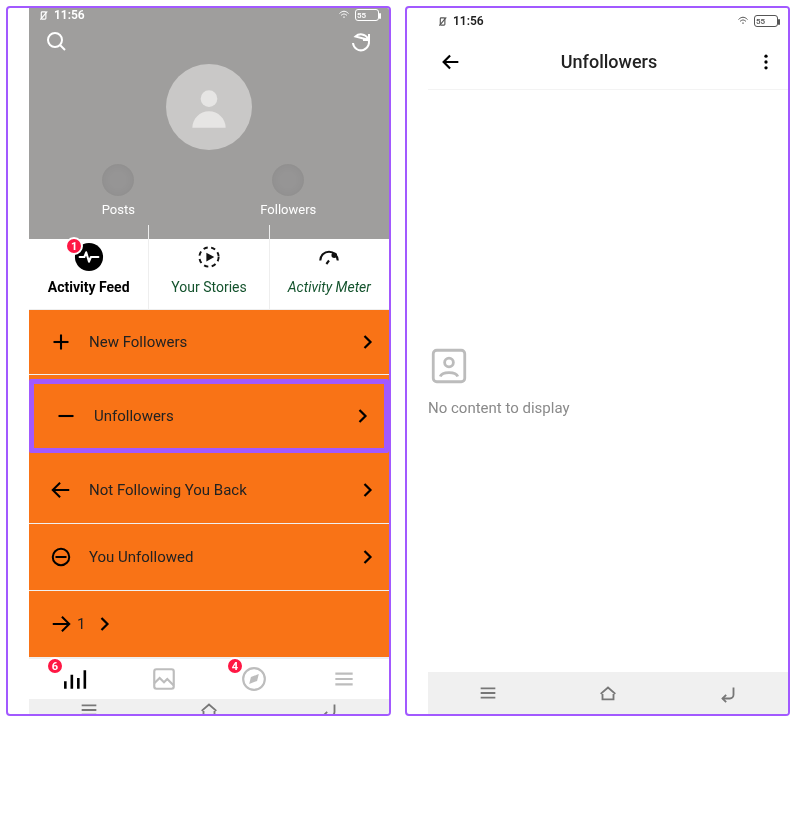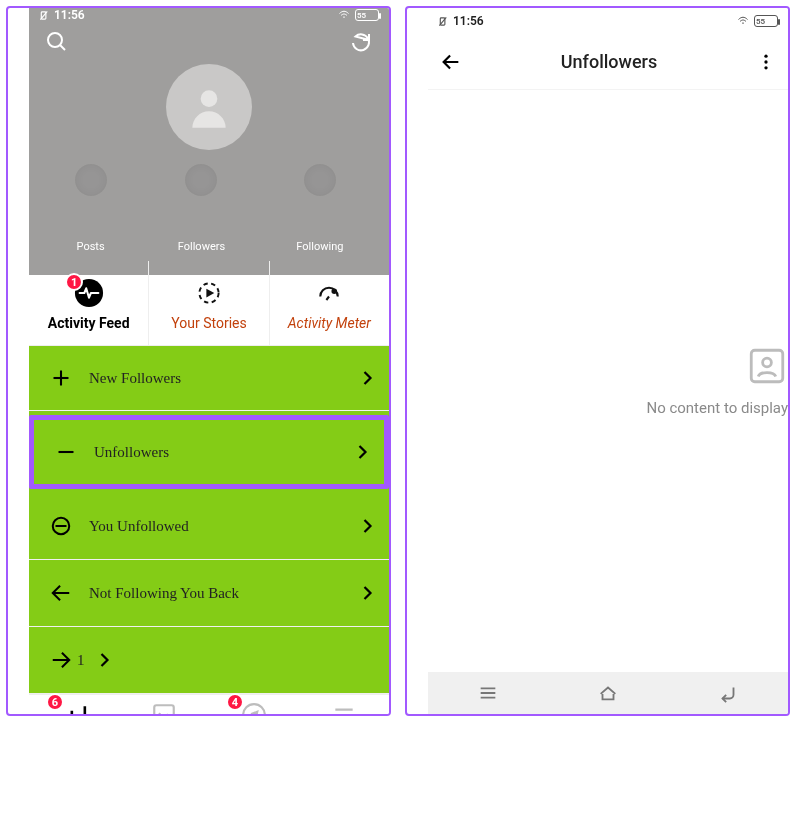--- a/index.html
+++ b/index.html
@@ -63,51 +63,51 @@
     padding: 8px 16px;
   }
   .avatar {
     width: 86px; height:86px; border-radius:50%;
     background:#c9c8c7; margin: 2px auto 8px;
     display:flex; align-items:center; justify-content:center;
   }
   .avatar svg { width:50px; height:50px; fill:#e6e5e4; }
   .hero-stats { display:flex; justify-content:space-around; padding:6px 10px 10px; }
   .hero-stat {
-    font-size: 11px; color:#fff; display:flex; flex-direction:column; align-items:center;gap:38px;
+    font-size: 13px; color:#fff; display:flex; flex-direction:column; align-items:center;
   }
   .hero-stat-bubble {
     width:32px; height:32px; border-radius:50%;
     background: rgba(0,0,0,0.05); margin-bottom:6px;
     box-shadow: 0 0 10px rgba(0,0,0,0.06) inset;
   }
   
   .tabs-card {
     background:#fff;
     border-radius: 20px 20px 0 0;
     margin-top:-14px;
     display:flex;
     border-bottom: 1px solid #eee;
   }
   .tab {
     flex:1; text-align:center; padding:18px 6px 14px;
-    font-size: 14px; color:#c2410c; position:relative;
+    font-size: 14px; color:#14532d; position:relative;
     border-right:1px solid #eee;
   }
   .tab:last-child { border-right:none;font-style:italic; }
   .tab.active { font-weight:700; color:#000; }
   .tab-icon { height:28px; display:flex; align-items:center; justify-content:center; margin-bottom:8px; }
   .badge {
     position:absolute; background:#ff1744; color:#fff;
     border-radius:50%; width:18px; height:18px; font-size:11px;
     display:flex; align-items:center; justify-content:center;
     font-weight:700; border:2px solid #fff;
   }
   
-  .list { background:#84cc16;font-family:Liberation Serif, serif; }
+  .list { background:#f97316; }
   .row {
     display:flex; align-items:center; padding: 22px 16px;
     border-bottom:1px solid #f0f0f0;
     font-size: 15px; color:#222;
   }
   .row.hl {
     border: 5px solid #a259ff;
     border-radius: 2px;
     margin: 4px 0;
   }
@@ -129,21 +129,21 @@
     height:42px; background:#f0f0f0;
     display:flex; align-items:center; justify-content:space-around;
   }
   
   .titlebar {
     height:56px; display:flex; align-items:center; padding:0 12px;
     border-bottom: 1px solid #f3f3f3;
   }
   .titlebar .title { flex:1; text-align:center; font-size:18px; font-weight:500; color:#222; }
   .empty {
-    flex:1; display:flex; flex-direction:column; align-items:flex-end; justify-content:center;
+    flex:1; display:flex; flex-direction:column; align-items:flex-start; justify-content:center;
     color:#8a8a8a; gap:12px;
   }
   .empty svg { width:42px; height:42px; stroke:#bcbcbc; }
   svg { display:block; }
 </style>
 </head>
 <body>
 
 <div class="phone">
 
@@ -190,24 +190,20 @@
     </div>
     <div class="hero-stats">
       <div class="hero-stat">
         <div class="hero-stat-bubble"></div>
         <span>Posts</span>
       </div>
       <div class="hero-stat">
         <div class="hero-stat-bubble"></div>
         <span>Followers</span>
       </div>
-      <div class="hero-stat">
-        <div class="hero-stat-bubble"></div>
-        <span>Following</span>
-      </div>
     </div>
   </div>
 
   <div class="tabs-card">
     <div class="tab active">
       <div class="tab-icon" style="position:relative;">
         <span class="badge" style="top:-6px; left:28%;">1</span>
         <svg width="30" height="30" viewBox="0 0 32 32">
             <circle cx="16" cy="16" r="15" fill="#000"></circle>
             <path d="M6 16h5l2-5 3 10 2-5h8" stroke="#fff" stroke-width="2.2" fill="none" stroke-linejoin="round" stroke-linecap="round"></path>
@@ -262,40 +258,40 @@
       <span class="chev">
         <svg width="11" height="16" viewBox="0 0 10 16" fill="none" stroke="#000" stroke-width="2.2">
             <path d="M2 2l6 6-6 6"></path>
           </svg>
       </span>
     </div>
 
     <div class="row">
       <span class="icon">
         <svg width="22" height="22" viewBox="0 0 24 24" fill="none" stroke="#000" stroke-width="2.2">
-            <circle cx="12" cy="12" r="9"></circle>
-            <line x1="6" y1="12" x2="18" y2="12"></line>
-          </svg>
-      </span>
-      <span class="label">You Unfollowed</span>
+            <line x1="21" y1="12" x2="4" y2="12"></line>
+            <path d="M11 4 L3 12 L11 20" fill="none"></path>
+          </svg>
+      </span>
+      <span class="label">Not Following You Back</span>
       <span class="chev">
         <svg width="11" height="16" viewBox="0 0 10 16" fill="none" stroke="#000" stroke-width="2.2">
             <path d="M2 2l6 6-6 6"></path>
           </svg>
       </span>
     </div>
 
     <div class="row">
       <span class="icon">
         <svg width="22" height="22" viewBox="0 0 24 24" fill="none" stroke="#000" stroke-width="2.2">
-            <line x1="21" y1="12" x2="4" y2="12"></line>
-            <path d="M11 4 L3 12 L11 20" fill="none"></path>
-          </svg>
-      </span>
-      <span class="label">Not Following You Back</span>
+            <circle cx="12" cy="12" r="9"></circle>
+            <line x1="6" y1="12" x2="18" y2="12"></line>
+          </svg>
+      </span>
+      <span class="label">You Unfollowed</span>
       <span class="chev">
         <svg width="11" height="16" viewBox="0 0 10 16" fill="none" stroke="#000" stroke-width="2.2">
             <path d="M2 2l6 6-6 6"></path>
           </svg>
       </span>
     </div>
 
     <div class="row">
       <span class="icon">
         <svg width="22" height="22" viewBox="0 0 24 24" fill="none" stroke="#000" stroke-width="2.2">

